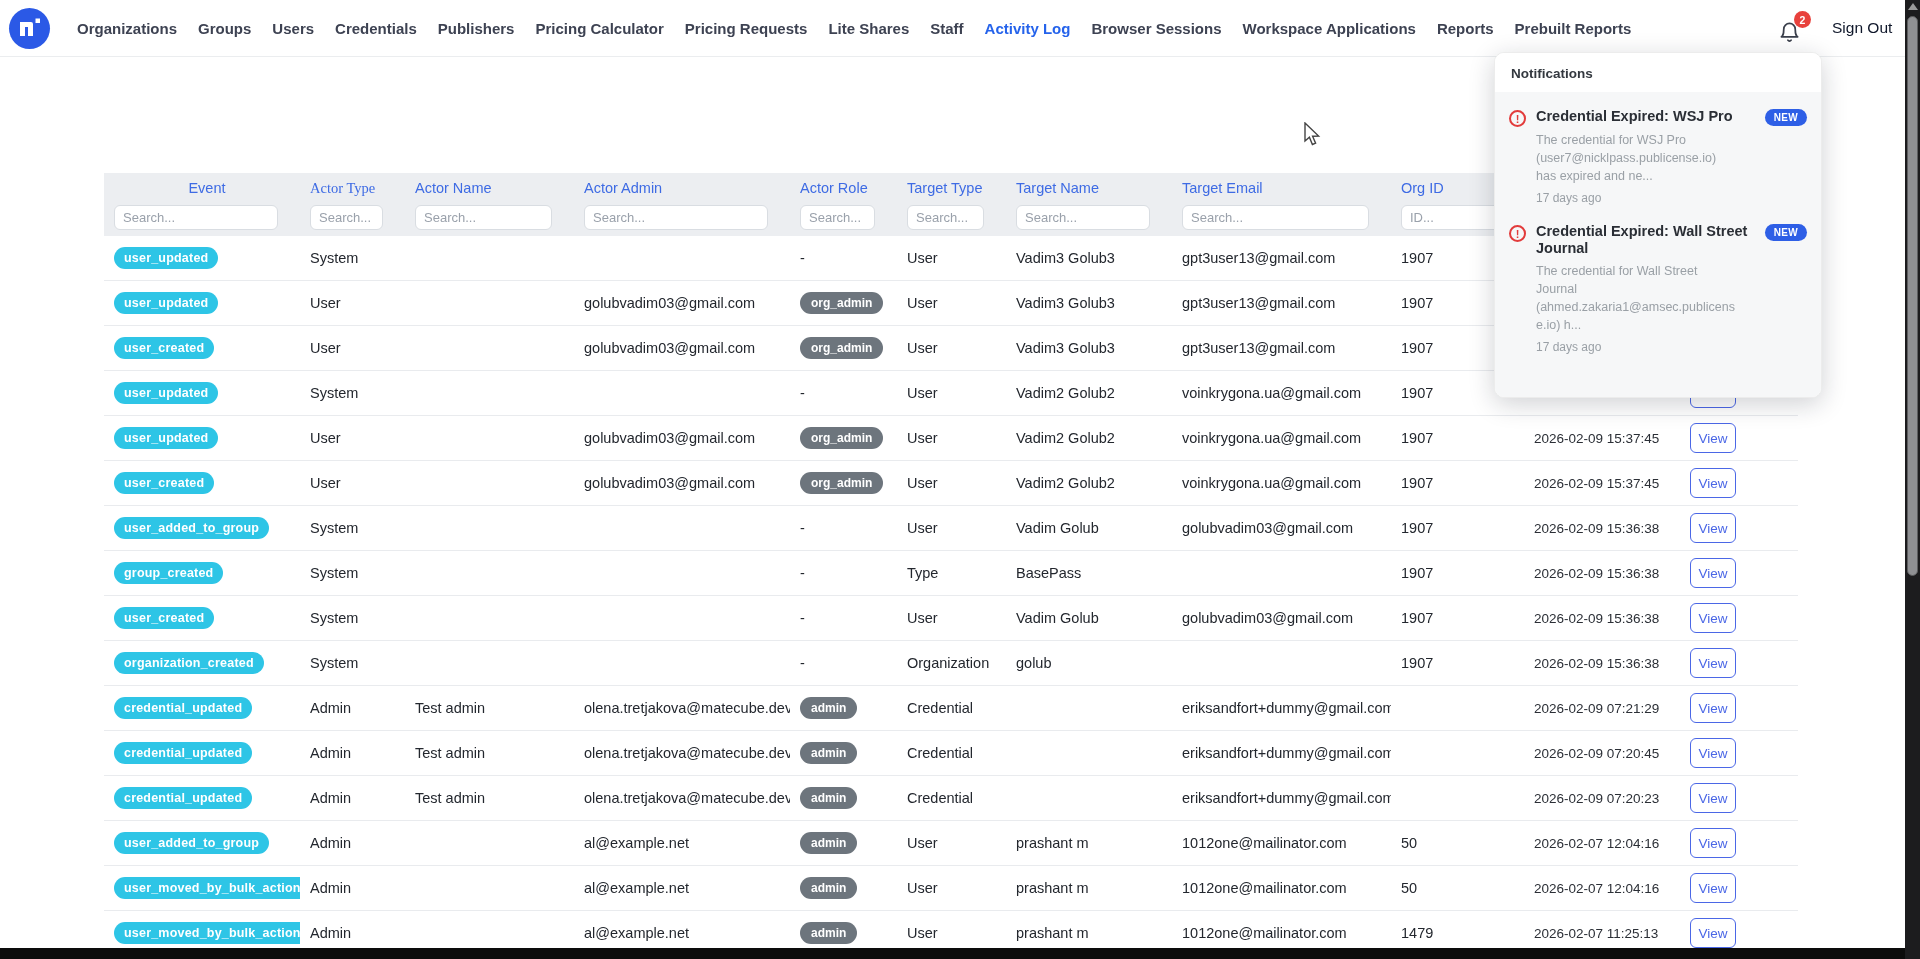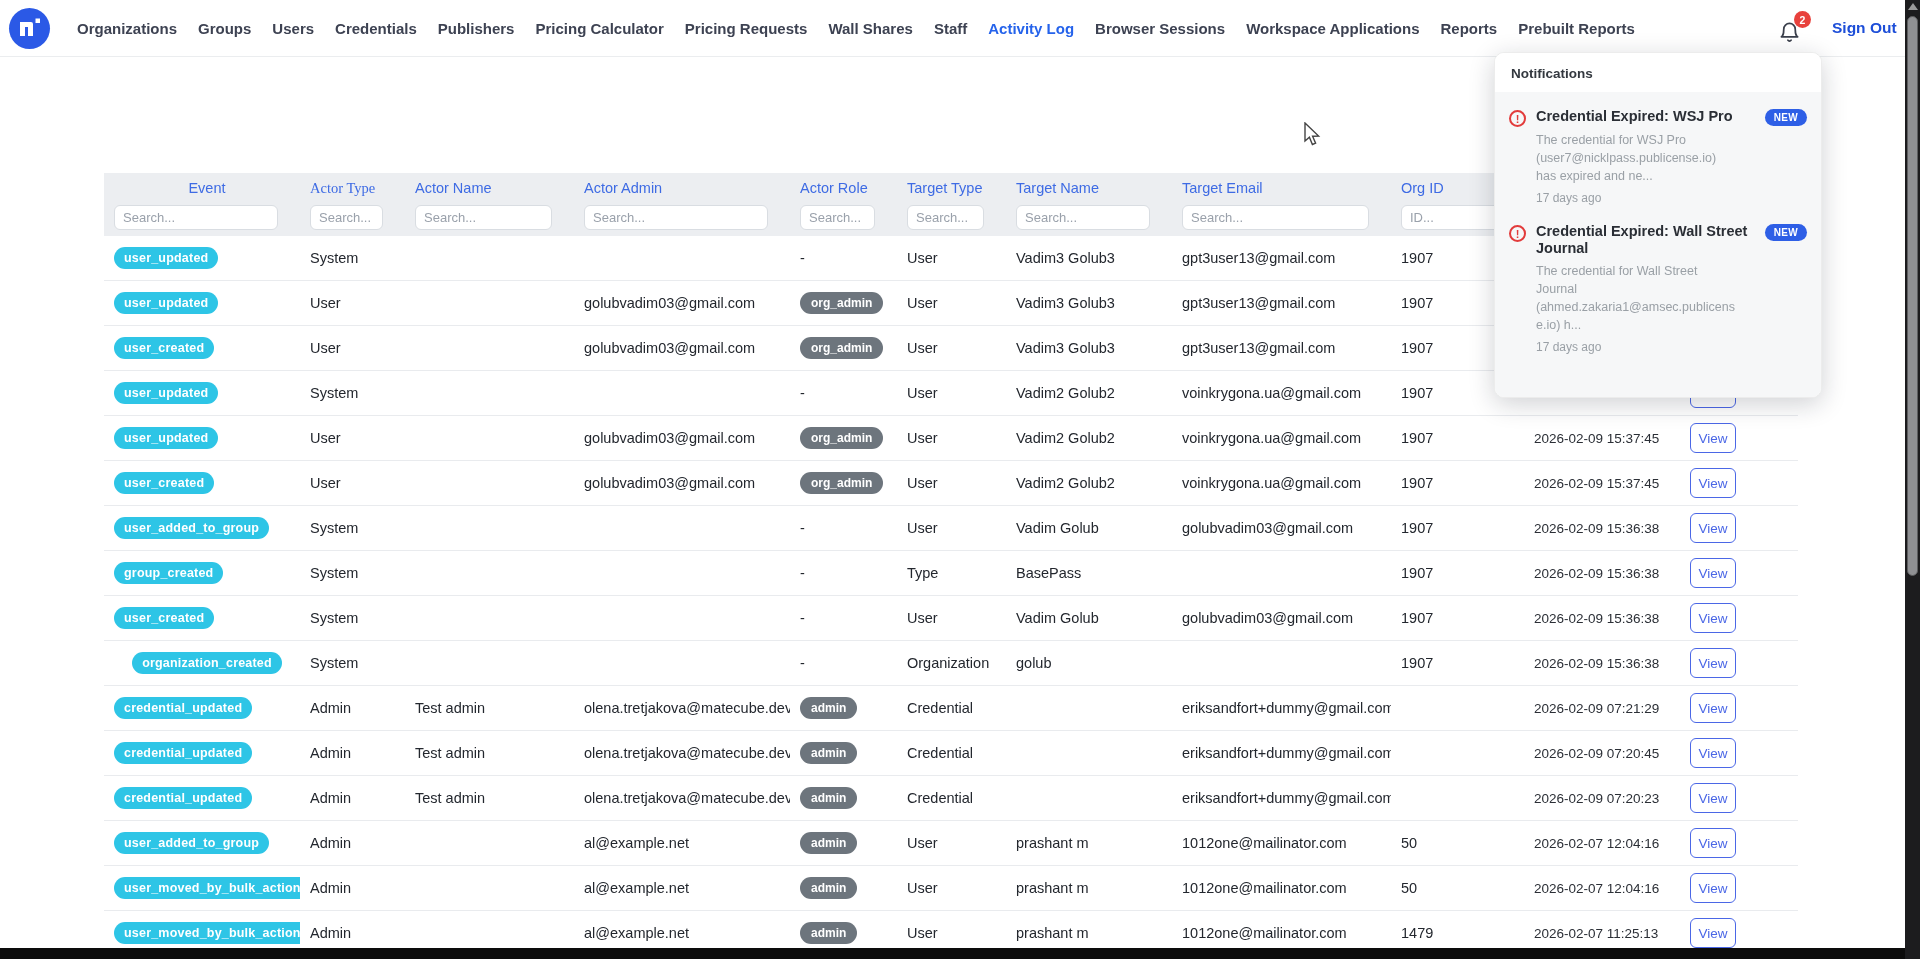--- a/index.html
+++ b/index.html
@@ -12,21 +12,21 @@
             background:#fff; border-bottom:1px solid #ebedef; z-index:5; }
   .logo { position:absolute; left:9px; top:8px; width:41px; height:41px; border-radius:50%;
           background:#2b59e6; }
   .navlinks { position:absolute; left:77px; top:0; height:57px; display:flex; align-items:center; gap:21px; }
   .navlink { font-size:15px; font-weight:700; color:#3d4252; white-space:nowrap; cursor:pointer; }
   .navlink.active { color:#2563eb; }
   .bell-wrap { position:absolute; left:1778px; top:20px; width:30px; height:30px; cursor:pointer; }
   .bell-badge { position:absolute; left:16px; top:-9px; min-width:17px; height:17px; border-radius:9px;
                 background:#e8413c; color:#fff; font-size:10.5px; font-weight:700;
                 display:flex; align-items:center; justify-content:center; padding:0 4px; }
-  .signout { position:absolute; left:1832px; top:19px; font-size:15.5px; font-weight:700; color:#1d4ed8; cursor:pointer; }
+  .signout { position:absolute; left:1832px; top:19px; font-size:15.5px; font-weight:400; color:#0f172a; cursor:pointer; }
 
   
   .page-title { position:absolute; left:104px; top:96px; font-family:"DejaVu Serif", serif;
                 font-size:29px; font-weight:700; color:#0f1115; letter-spacing:.2px; }
 
   
   .grid { position:absolute; left:104px; top:173px; width:1694px; }
   .hrow { display:flex; background:#eceef1; height:30px; align-items:center; }
   .hcell { font-size:14.5px; font-weight:500; color:#3e6be4; padding-left:10px; }
   .srow { display:flex; background:#eceef1; height:33px; align-items:center; padding-bottom:4px; }
@@ -90,21 +90,21 @@
       </svg>
     </div>
     <div class="navlinks" id="navlinks">
         <div class="navlink">Organizations</div>
         <div class="navlink">Groups</div>
         <div class="navlink">Users</div>
         <div class="navlink">Credentials</div>
         <div class="navlink">Publishers</div>
         <div class="navlink">Pricing Calculator</div>
         <div class="navlink">Pricing Requests</div>
-        <div class="navlink">Wall Shares</div>
+        <div class="navlink">Lite Shares</div>
         <div class="navlink">Staff</div>
         <div class="navlink active">Activity Log</div>
         <div class="navlink">Browser Sessions</div>
         <div class="navlink">Workspace Applications</div>
         <div class="navlink">Reports</div>
         <div class="navlink">Prebuilt Reports</div>
       </div>
     <div class="bell-wrap">
       <svg width="23" height="24" viewBox="0 0 24 24" fill="none" stroke="#3a3f4b" stroke-width="1.8" stroke-linecap="round" stroke-linejoin="round">
         <path d="M18 9a6 6 0 1 0-12 0c0 7-2.5 8-2.5 8h17S18 16 18 9"></path>
@@ -255,21 +255,21 @@
           <div class="dcell" style="width: 216px;"></div>
           <div class="dcell" style="width: 107px;"><span>-</span></div>
           <div class="dcell" style="width: 109px;">User</div>
           <div class="dcell" style="width: 166px;">Vadim Golub</div>
           <div class="dcell" style="width: 219px;">golubvadim03@gmail.com</div>
           <div class="dcell" style="width: 133px;">1907</div>
           <div class="dcell ts" style="width: 156px;">2026-02-09 15:36:38</div>
           <div class="dcell" style="width: 118px;"><button class="view-btn">View</button></div>
         </div>
         <div class="drow">
-          <div class="dcell" style="width: 196px; text-align: center;"><span class="badge-event">organization_created</span></div>
+          <div class="dcell" style="width: 196px;"><span class="badge-event">organization_created</span></div>
           <div class="dcell" style="width: 105px;">System</div>
           <div class="dcell" style="width: 169px;"></div>
           <div class="dcell" style="width: 216px;"></div>
           <div class="dcell" style="width: 107px;"><span>-</span></div>
           <div class="dcell" style="width: 109px;">Organization</div>
           <div class="dcell" style="width: 166px;">golub</div>
           <div class="dcell" style="width: 219px;"></div>
           <div class="dcell" style="width: 133px;">1907</div>
           <div class="dcell ts" style="width: 156px;">2026-02-09 15:36:38</div>
           <div class="dcell" style="width: 118px;"><button class="view-btn">View</button></div>

